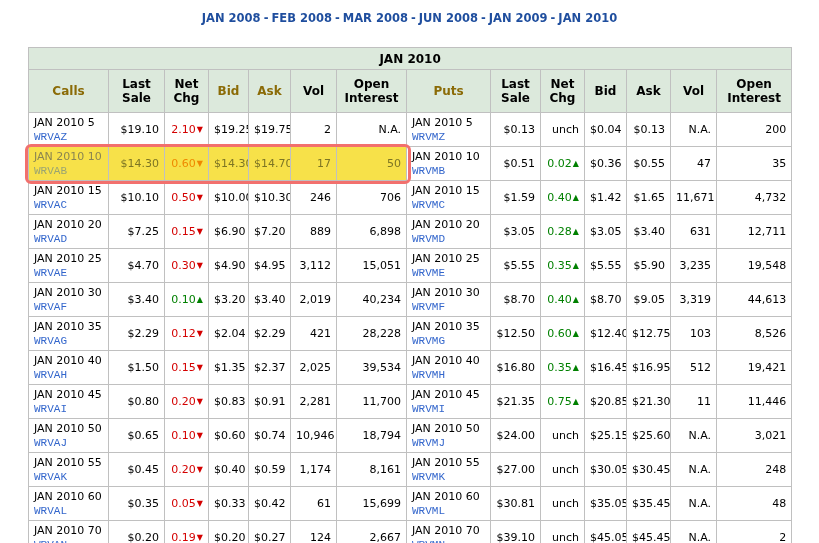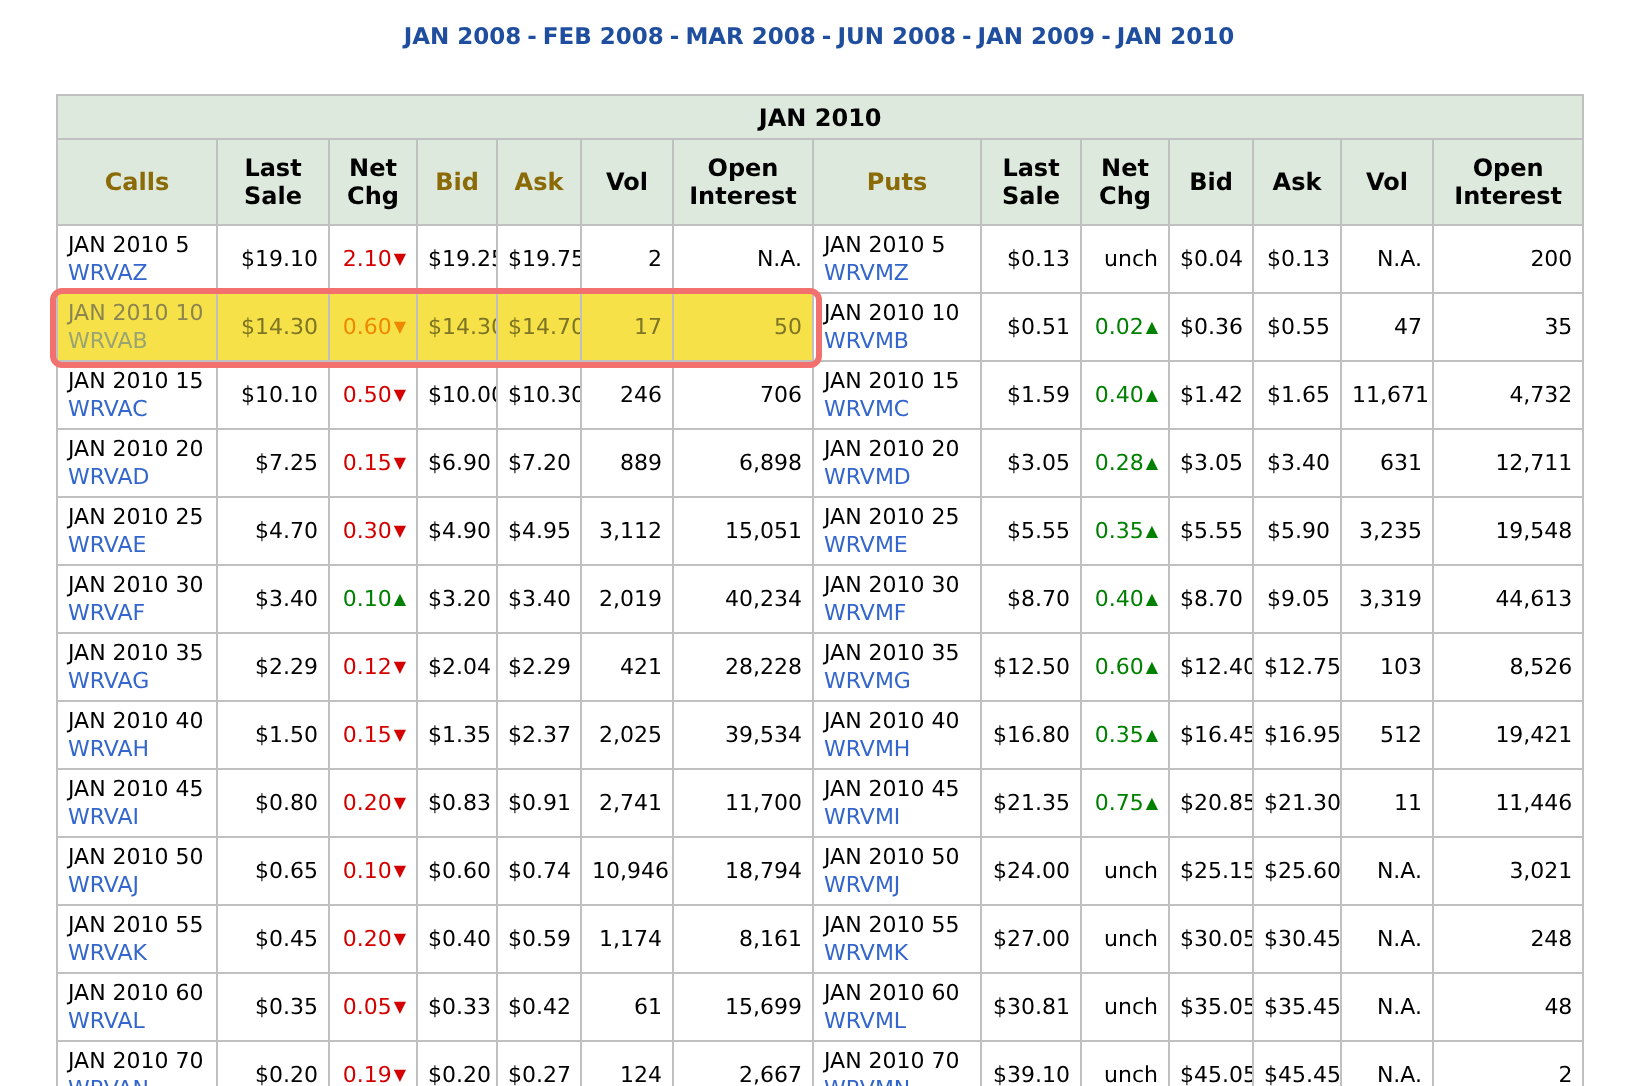--- a/index.html
+++ b/index.html
@@ -16,21 +16,21 @@
               white-space:nowrap;padding:0 5px;}
   td.title-cell{background:var(--green);text-align:center;font-weight:bold;
               font-size:12px;height:21px;border-bottom:2px solid #fff;}
   tr.head th{background:var(--green);font-size:12px;font-weight:bold;height:38px;
               text-align:center;white-space:normal;line-height:14px;padding:2px 2px;margin-top:24px;}
   tr.head th.gold{color:var(--gold);}
   tbody td{height:33px;}
   td.namecell{text-align:left;padding:2px 4px;line-height:14px;}
   td.num{text-align:right;}
   .strike{color:#000;}
-  .ticker{color:var(--link-blue);text-decoration:none;display:inline-block;}
+  .ticker{color:var(--link-blue);text-decoration:none;display:inline-block;font-family:Liberation Mono, monospace;}
   .dn{color:var(--red);}
   .up{color:var(--grn);}
   .unch{color:#000;}
   .tri{font-size:8px;vertical-align:1px;padding-left:1px;}
   
   td.hl{background:var(--hl-yellow);}
   td.hl .strike{color:#8a8551;}
   td.hl .ticker{color:#9aa472;}
   td.hl.num{color:#7d7524;}
   td.hl .dn{color:#ef8800;}
@@ -210,21 +210,21 @@
             <td class="num">$16.95</td>
             <td class="num">512</td>
             <td class="num">19,421</td>
           </tr>
           <tr>
             <td class="namecell"><div class="strike">JAN 2010 45</div><a href="#" class="ticker">WRVAI</a></td>
             <td class="num">$0.80</td>
             <td class="num"><span class="dn">0.20</span><span class="tri dn">▼</span></td>
             <td class="num">$0.83</td>
             <td class="num">$0.91</td>
-            <td class="num">2,741</td>
+            <td class="num">2,281</td>
             <td class="num">11,700</td>
             <td class="namecell"><div class="strike">JAN 2010 45</div><a href="#" class="ticker">WRVMI</a></td>
             <td class="num">$21.35</td>
             <td class="num"><span class="up">0.75</span><span class="tri up">▲</span></td>
             <td class="num">$20.85</td>
             <td class="num">$21.30</td>
             <td class="num">11</td>
             <td class="num">11,446</td>
           </tr>
           <tr>

